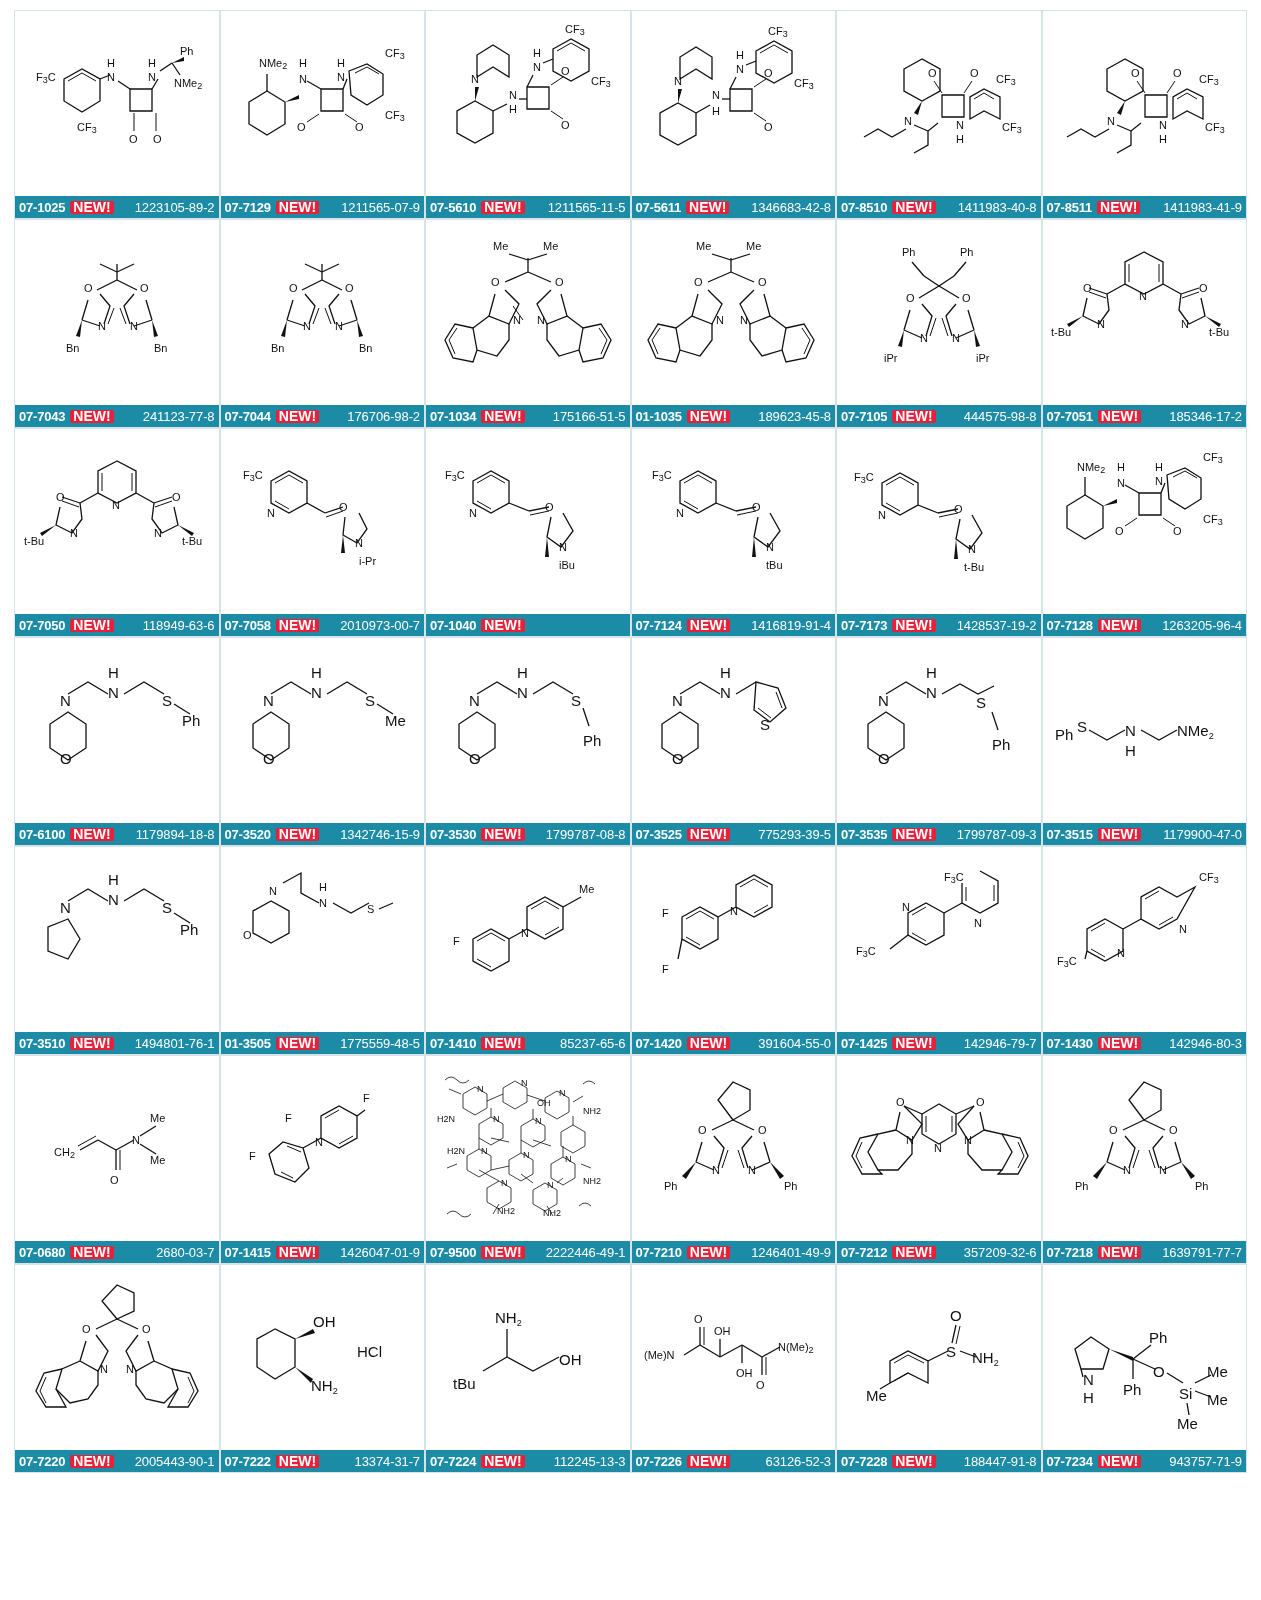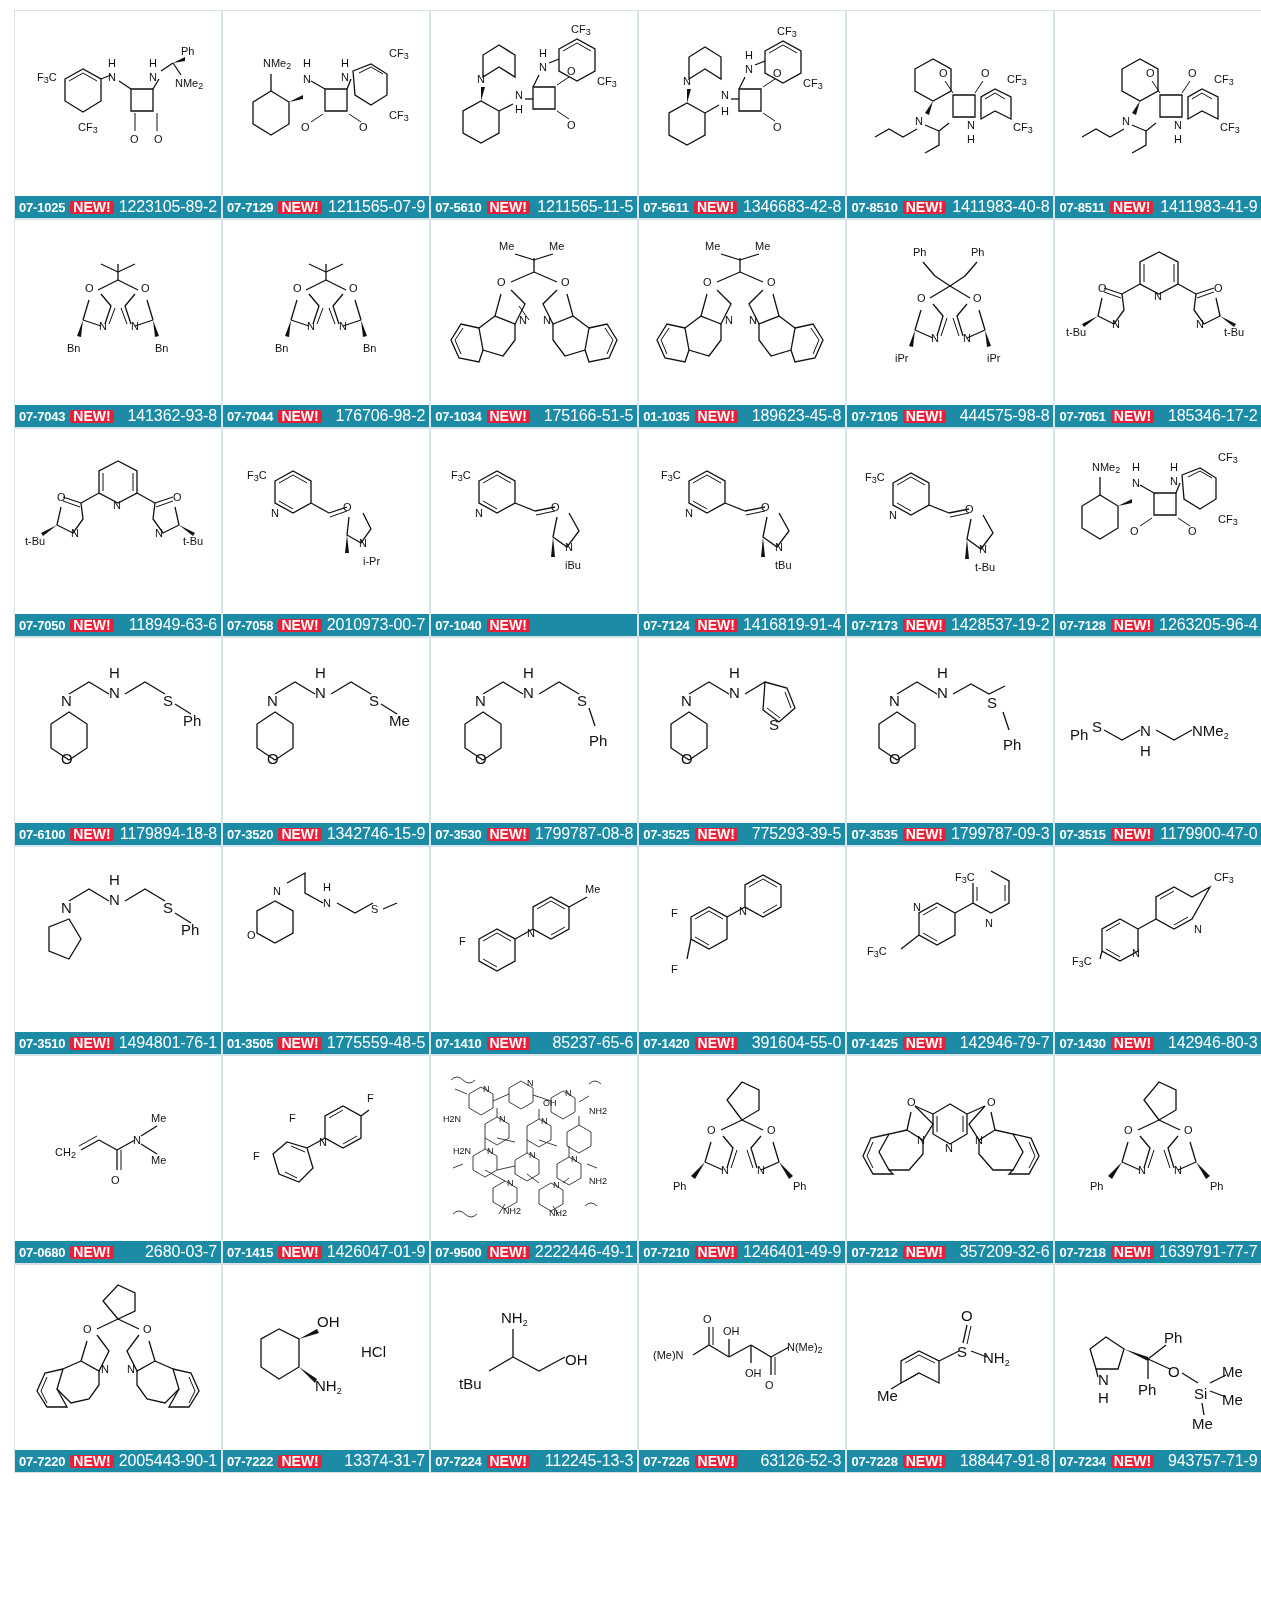--- a/index.html
+++ b/index.html
@@ -59,21 +59,21 @@
     background: #e8213a;
     color: #ffffff;
     font-size: 14px;
     font-weight: bold;
     padding: 1px 3px 1px 3px;
     border-radius: 2px;
     line-height: 11px;
   }
   .cas {
     margin-left: auto;
-    font-size: 16px;
+    font-size: 13px;
     letter-spacing: -0.1px;
     text-align: center;
   }
   
   .atom { font-family: "Liberation Sans", sans-serif; font-size: 11px; fill: #111; }
   .atom-sm { font-family: "Liberation Sans", sans-serif; font-size: 9px; fill: #111; }
   .atom-lg { font-family: "Liberation Sans", sans-serif; font-size: 15px; fill: #111; }
   .bond { stroke: #111; stroke-width: 1.3; fill: none; }
   .bond-thin { stroke: #111; stroke-width: 1; fill: none; }
   .wedge { fill: #111; stroke: none; }
@@ -296,21 +296,21 @@
           <path class="bond-thin" d="M104 96 L98 80"></path>
           <path class="wedge" d="M60 92 L54 108 L58 109 Z"></path>
           <path class="wedge" d="M130 92 L136 108 L132 109 Z"></path>
           <text class="atom" x="44" y="124">Bn</text>
           <text class="atom" x="132" y="124">Bn</text>
         </svg>
       </div>
       <div class="label-bar">
         <span class="prod-code">07-7043</span>
         <span class="new-badge">NEW!</span>
-        <span class="cas">141362-93-8</span>
+        <span class="cas">241123-77-8</span>
       </div>
     </div>
 
     <div class="cell">
       <div class="struct">
         <svg width="190" height="170" viewBox="0 0 190 170">
           <path class="bond" d="M95 36 L95 52"></path>
           <path class="bond" d="M95 44 L112 36"></path>
           <path class="bond" d="M95 44 L78 36"></path>
           <path class="bond" d="M95 52 L75 62"></path>

